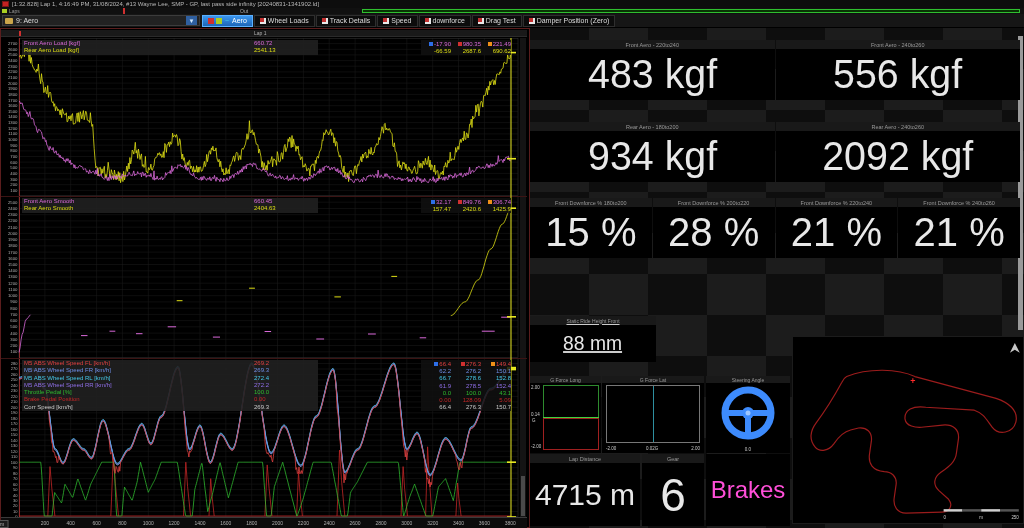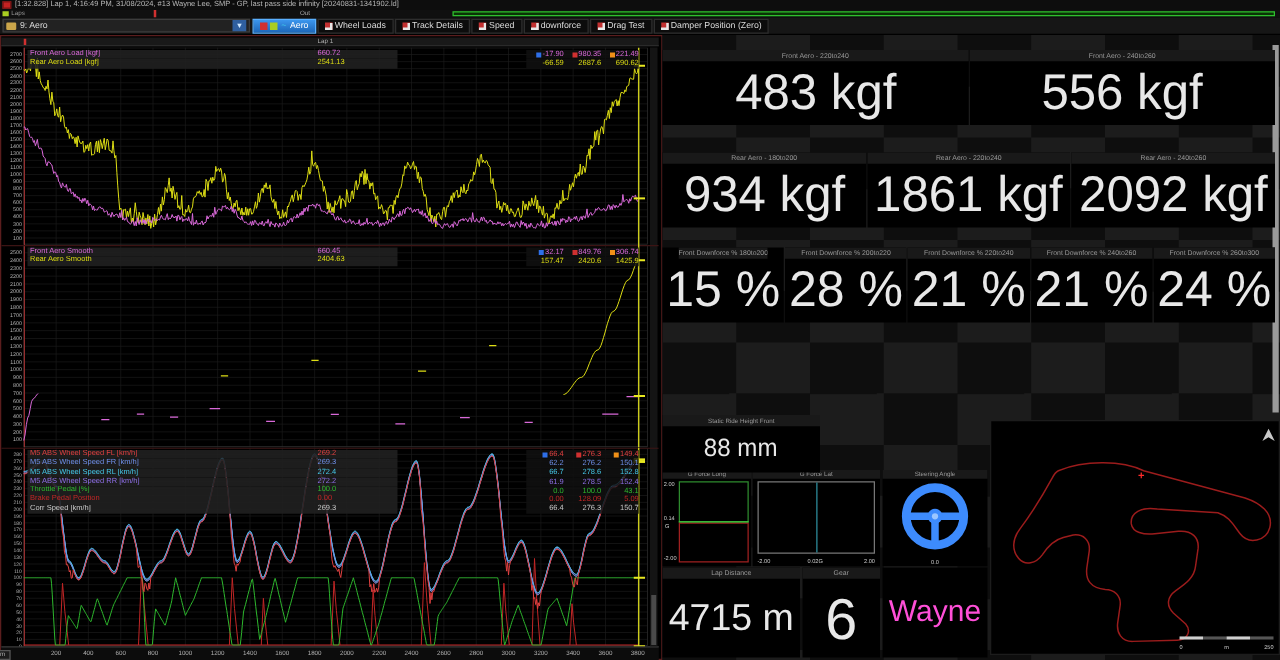--- a/index.html
+++ b/index.html
@@ -676,21 +676,21 @@
         <span class="fitx">4715 m</span>
       </div>
   </div>
   <div class="vbox" style="position:absolute;left:112px;top:426px;width:62px;height:72px">
     <div class="hdr">Gear</div>
     <div class="val" style="font-size:46px">
         <span class="fitx">6</span>
       </div>
   </div>
   <div class="brakesbox" style="left:176px;top:426px;width:84px;height:72px">
-    <span class="fitx" style="font-size: 24px; color: rgb(255, 79, 216);">Wayne</span>
+    <span class="fitx" style="font-size: 24px; color: rgb(255, 79, 216);">Brakes</span>
   </div>
 
   <div class="mapbox">
     <svg width="230" height="186" viewBox="0 0 232 188">
       <path fill="none" stroke-width="1.2" stroke-linejoin="round" stroke="#9b1c1c" d="M 54 40 C 76 31 106 32 123 40 L 205 62 C 217 66 228 74 225 86 C 222 97 208 100 201 91 C 195 83 192 77 183 74 L 134 71 C 121 69 112 74 113 83 C 114 90 123 92 132 91 L 151 89 C 162 88 168 94 167 103 L 165 117 C 164 127 156 132 149 137 C 142 142 141 149 147 155 L 157 164 C 162 170 158 177 150 177 L 114 178 C 105 178 101 171 102 163 L 104 149 C 105 141 99 136 92 136 C 80 135 76 128 77 119 L 79 105 C 80 96 74 91 66 92 L 58 94 C 50 96 45 102 41 108 C 36 115 27 117 22 111 C 16 104 17 95 23 87 C 32 75 43 57 49 46 C 51 42 52 41 54 40 Z"></path>
       <text fill="#ff2a2a" font-size="9" text-anchor="middle" font-weight="bold" x="121" y="47">+</text>
       <polygon points="224,6 219,16 224,13 229,16" fill="#c8c8c8"></polygon>
       <g fill="#cfcfcf">
         <rect x="152" y="174" width="19" height="2.5"></rect>
           <rect x="171" y="174" width="19" height="2.5" fill="#555"></rect>
@@ -717,34 +717,28 @@
       </div>
     </div>
     <div class="vrow" style="top: 94px; left: 0px; width: 490px; height: 60px;">
       <div class="vbox" style="flex: 1 1 0%;">
         <div class="hdr">Rear Aero - 180to200</div>
         <div class="val" style="font-size: 40px;">
           <span class="fitx" style="transform: scaleX(0.983);">934 kgf</span>
         </div>
       </div>
       <div class="vbox" style="flex: 1 1 0%;">
-        <div class="hdr">Rear Aero - 220to240</div>
-        <div class="val" style="font-size: 40px;">
-          <span class="fitx" style="transform: scaleX(0.984);">1861 kgf</span>
-        </div>
-      </div>
-      <div class="vbox" style="flex: 1 1 0%;">
         <div class="hdr">Rear Aero - 240to260</div>
         <div class="val" style="font-size: 40px;">
           <span class="fitx" style="transform: scaleX(0.984);">2092 kgf</span>
         </div>
       </div>
     </div>
     <div class="vrow" style="top: 170px; left: 0px; width: 490px; height: 60px;">
-      <div class="vbox" style="flex: 1 1 0%; align-items: center;">
+      <div class="vbox" style="flex: 1 1 0%;">
         <div class="hdr">Front Downforce % 180to200</div>
         <div class="val" style="font-size: 40px;">
           <span class="fitx">15 %</span>
         </div>
       </div>
       <div class="vbox" style="flex: 1 1 0%;">
         <div class="hdr">Front Downforce % 200to220</div>
         <div class="val" style="font-size: 40px;">
           <span class="fitx">28 %</span>
         </div>
@@ -754,28 +748,22 @@
         <div class="val" style="font-size: 40px;">
           <span class="fitx">21 %</span>
         </div>
       </div>
       <div class="vbox" style="flex: 1 1 0%;">
         <div class="hdr">Front Downforce % 240to260</div>
         <div class="val" style="font-size: 40px;">
           <span class="fitx">21 %</span>
         </div>
       </div>
-      <div class="vbox" style="flex: 1 1 0%;">
-        <div class="hdr">Front Downforce % 260to300</div>
-        <div class="val" style="font-size: 40px;">
-          <span class="fitx">24 %</span>
-        </div>
-      </div>
-    </div>
-    <div class="vrow" style="top: 304px; left: 0px; width: 126px; height: 46px; gap: 6px;">
+    </div>
+    <div class="vrow" style="top: 288px; left: 0px; width: 126px; height: 46px; gap: 6px; text-decoration: underline;">
       <div class="vbox" style="flex: 1 1 0%;">
         <div class="hdr" style="font-size: 5px;">Static Ride Height Front</div>
         <div class="val" style="font-size: 20px;">
           <span class="fitx" style="transform: scaleX(0.965);">88 mm</span>
         </div>
       </div>
     </div>
   </div>
 
 </body></html>

